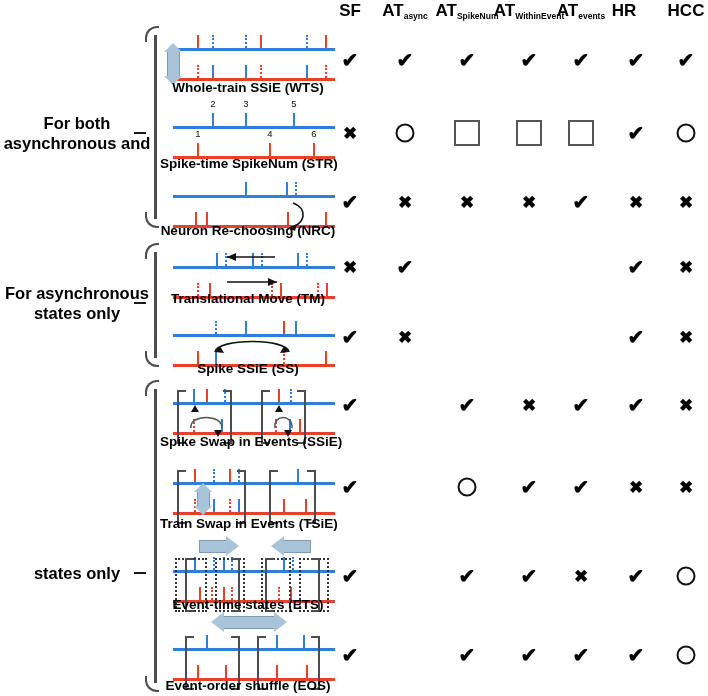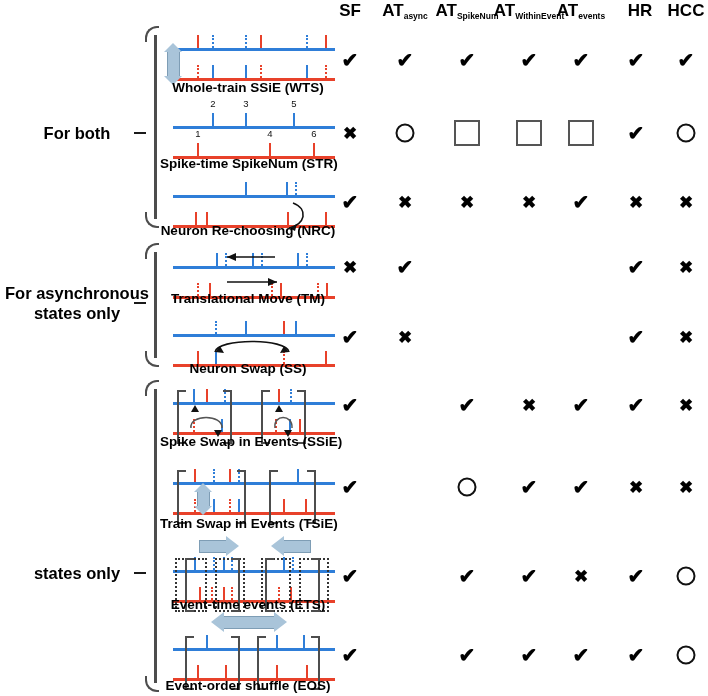--- a/index.html
+++ b/index.html
@@ -68,27 +68,28 @@
 </style>
 </head>
 <body>
 
 <div id="colheads">
     <div class="colhead" style="left: 350px;"><span>SF</span></div>
     <div class="colhead" style="left: 405px;"><span>AT</span><sub>async</sub></div>
     <div class="colhead" style="left: 467px;"><span>AT</span><sub>SpikeNum</sub></div>
     <div class="colhead" style="left: 529px;"><span>AT</span><sub>WithinEvent</sub></div>
     <div class="colhead" style="left: 581px;"><span>AT</span><sub>events</sub></div>
-    <div class="colhead" style="left: 640px;"><span>HR</span></div>
+    <div class="colhead" style="left: 624px;"><span>HR</span></div>
     <div class="colhead" style="left: 686px;"><span>HCC</span></div>
   </div>
 
 <div id="groups">
     <div class="grouplabel" style="top: 133px;">
       <div>For both</div>
+      <div>asynchronous and</div>
     </div>
     <div class="tick" style="left: 134px; width: 12px; top: 132px;"></div>
     <div class="brace" style="top: 26px; height: 202px;">
       <div class="bc top"></div>
       <div class="bv"></div>
       <div class="bc bot"></div>
     </div>
     <div class="grouplabel" style="top: 303px;">
       <div>For asynchronous</div>
       <div>states only</div>
@@ -342,17 +343,17 @@
     <div class="sym check" style="left: 529px; top: 655px;">✔</div>
     <div class="sym check" style="left: 581px; top: 655px;">✔</div>
     <div class="sym check" style="left: 636px; top: 655px;">✔</div>
     <div class="sym circ" style="left: 686px; top: 655px;"></div>
   </div>
 
 <div class="caption" style="left: 160px; top: 80px;">Whole-train SSiE (WTS)</div>
 <div class="caption" style="left: 160px; top: 156px;">Spike-time SpikeNum (STR)</div>
 <div class="caption" style="left: 160px; top: 223px;">Neuron Re-choosing (NRC)</div>
 <div class="caption" style="left: 160px; top: 291px;">Translational Move (TM)</div>
-<div class="caption" style="left: 160px; top: 361px;">Neuron Swap (SS)</div>
+<div class="caption" style="left: 160px; top: 361px;">Spike SSiE (SS)</div>
 <div class="caption" style="left: 160px; top: 434px;">Spike Swap in Events (SSiE)</div>
 <div class="caption" style="left: 160px; top: 516px;">Train Swap in Events (TSiE)</div>
-<div class="caption" style="left: 160px; top: 597px;">Event-time events (ETS)</div>
+<div class="caption" style="left: 160px; top: 597px;">Event-time states (ETS)</div>
 <div class="caption" style="left: 160px; top: 678px;">Event-order shuffle (EOS)</div>
 
 </body></html>

